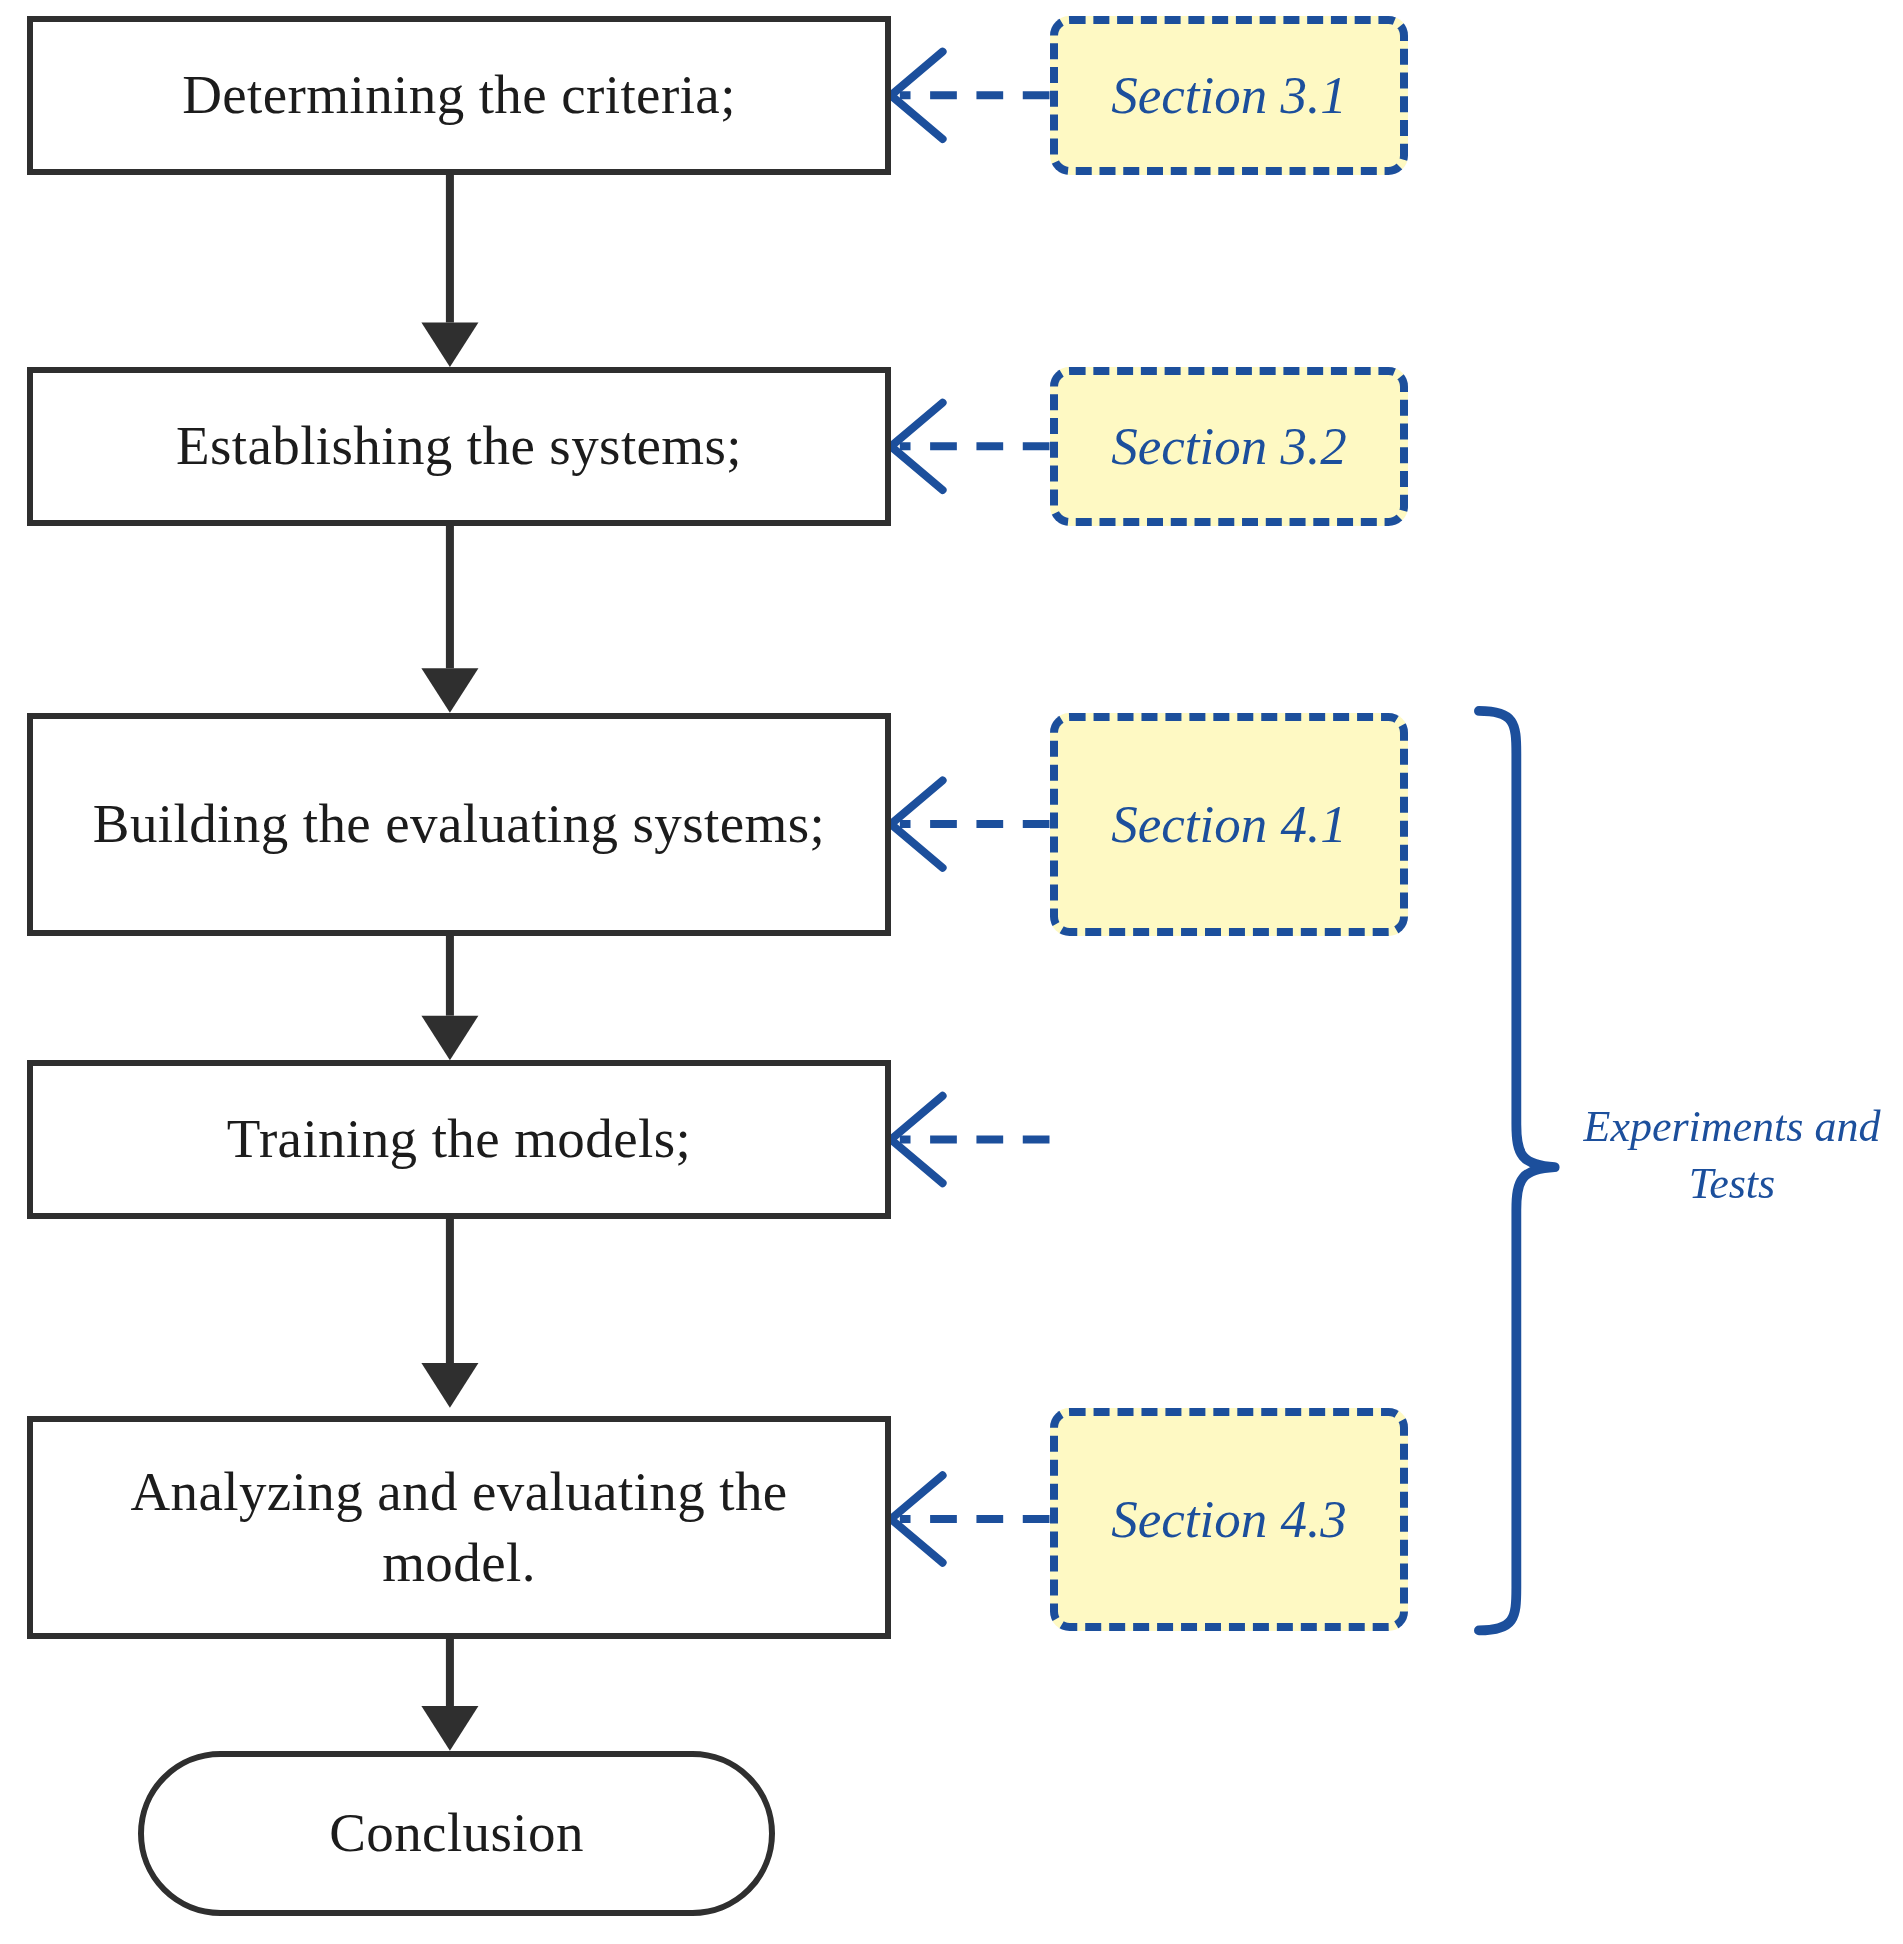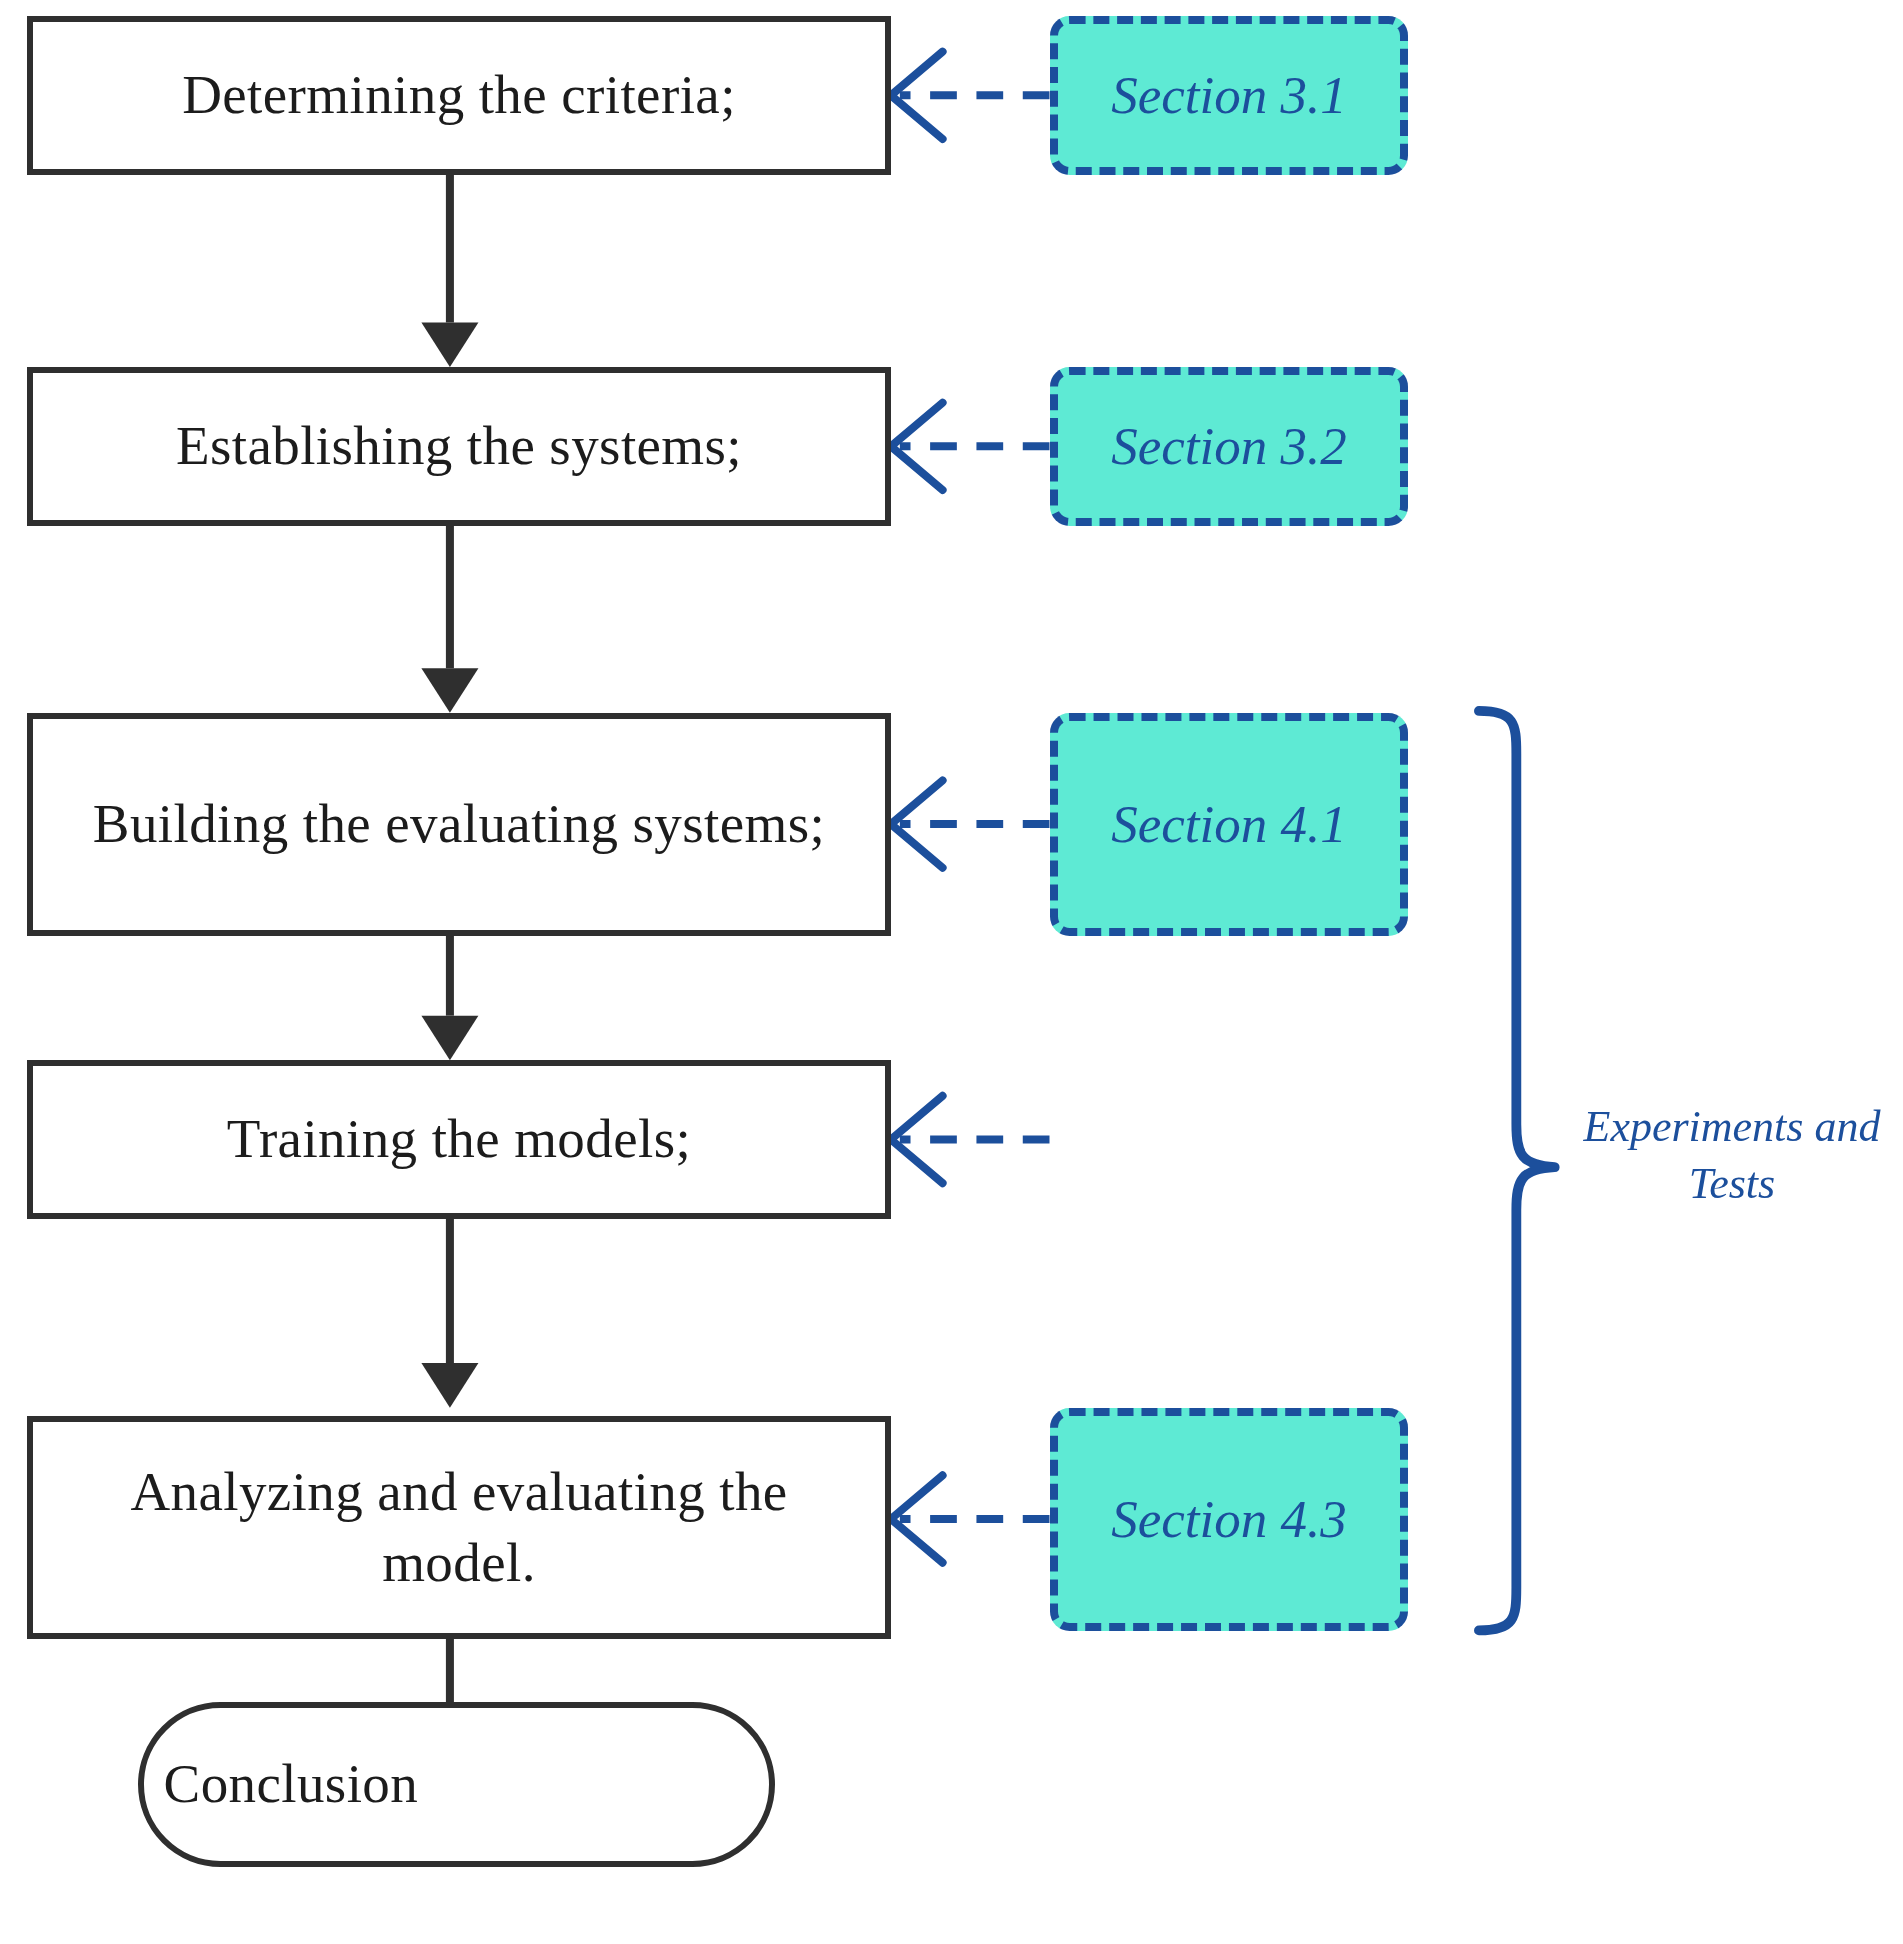--- a/index.html
+++ b/index.html
@@ -42,41 +42,41 @@
   .box1 { top: 16px;   height: 159px; }
   .box2 { top: 367px;  height: 159px; }
   .box3 { top: 713px;  height: 223px; }
   .box4 { top: 1060px; height: 159px; justify-content: center; }
   .box5 { top: 1408px; height: 223px; margin-top: 8px; }
 
   
   .term-box {
     position: absolute;
     left: 138px;
-    top: 1702px;
+    top: 1751px;
     width: 637px;
     height: 165px;
     box-sizing: border-box;
     border: 6.2px solid #2f2f2f;
     border-radius: 86px;
     background: #ffffff;
     display: flex;
     align-items: center;
-    justify-content: flex-start;
+    justify-content: center;
   }
 
   
   .sec-box {
     position: absolute;
     left: 1050px;
     width: 358px;
     box-sizing: border-box;
     border: 8px dashed #1c4f9c;
     border-radius: 19.6px;
-    background: #5eead4;
+    background: #fef9c3;
     display: flex;
     align-items: center;
     justify-content: center;
     text-align: center;
   }
   .sec-label {
     font-family: "Liberation Serif", "DejaVu Serif", serif;
     font-style: italic;
     font-size: 53px;
     line-height: 1.30;

